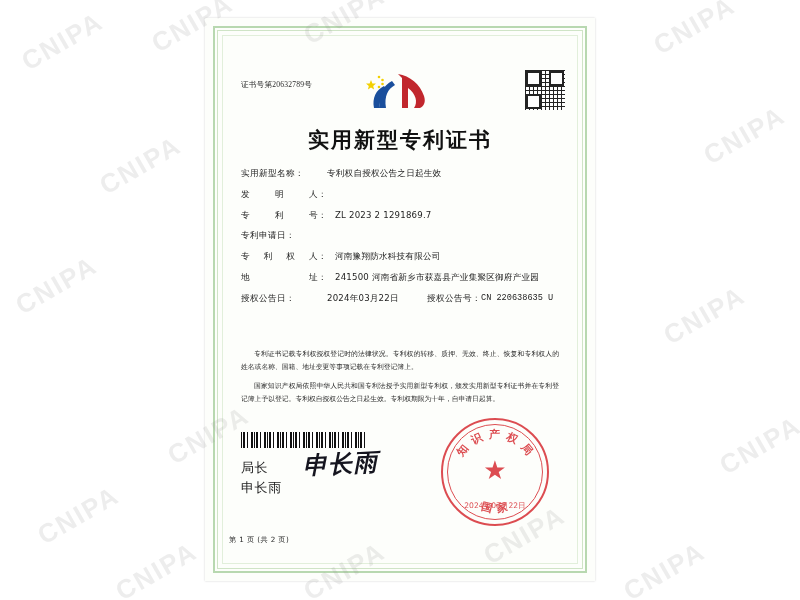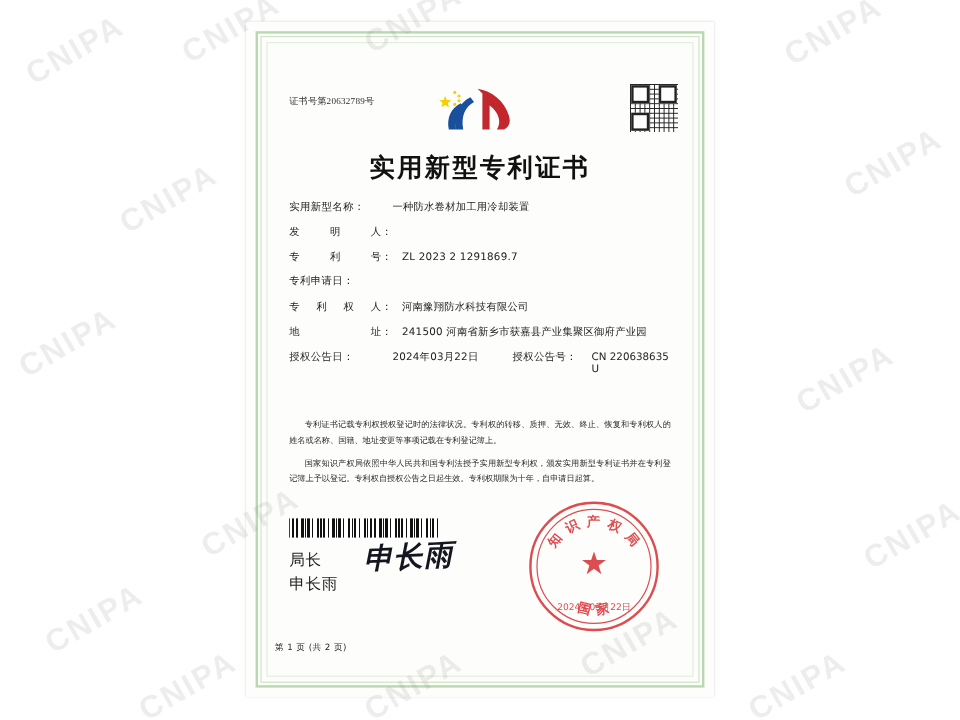--- a/index.html
+++ b/index.html
@@ -170,21 +170,22 @@
     flex: 0 0 auto;
     min-width: 96px;
   }
   .row.dual .label2 {
     flex: 0 0 auto;
     margin-left: 4px;
     letter-spacing: 0.4px;
   }
   .row.dual .value2 {
     flex: 1 1 auto;
-    margin-left: 12px;
+    margin-left: 0;
+    font-family: Liberation Mono, monospace;
   }
 
   
   .paras {
     position: absolute;
     left: 12px;
     right: 12px;
     top: 308px;
     font-size: 6.8px;
     line-height: 1.85;
@@ -335,21 +336,21 @@
       <div class="qr">
         <span class="qr-bl"></span>
       </div>
 
       <div class="title">实用新型专利证书</div>
 
       <div class="fields">
 
         <div class="row">
           <div class="label">实用新型名称：</div>
-          <div class="value">一种防水卷材加工用冷却装置</div>
+          <div class="value">专利权自授权公告之日起生效</div>
         </div>
 
         <div class="row">
           <div class="label spread">
             <span>发</span>
             <span>明</span>
             <span>人：</span>
           </div>
         </div>
 

